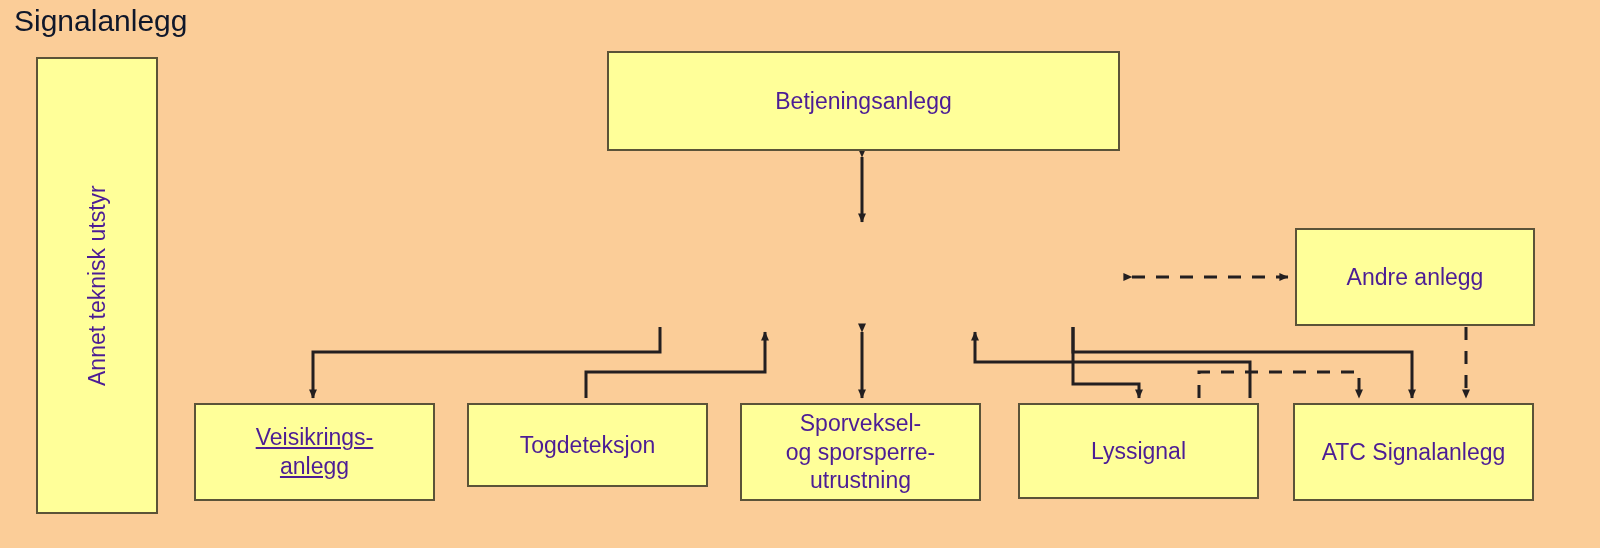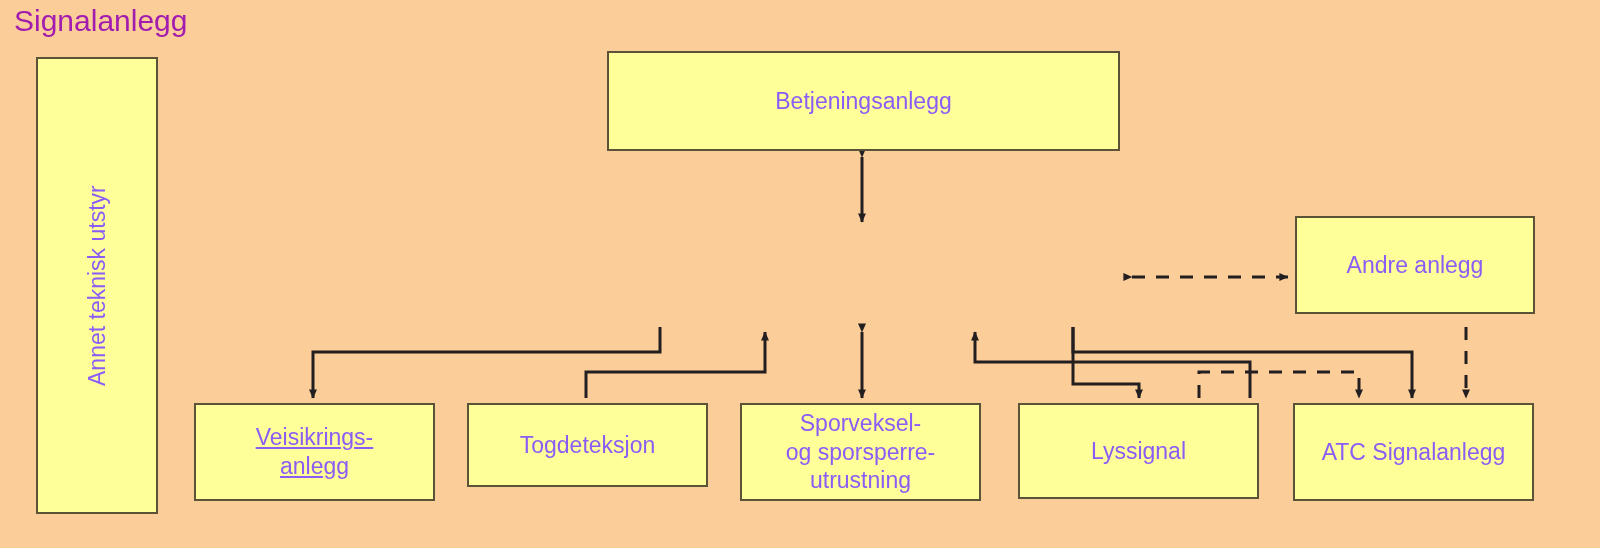--- a/index.html
+++ b/index.html
@@ -20,35 +20,35 @@
     left: 0;
     top: 0;
     width: 1600px;
     height: 548px;
   }
   .title-label {
     position: absolute;
     left: 14px;
     top: 4px;
     font-size: 30px;
-    color: #a21caf;
+    color: #0f172a;
     font-family: "Liberation Sans", sans-serif;
     letter-spacing: 0px;
     white-space: nowrap;
   }
   .node {
     position: absolute;
     box-sizing: border-box;
     background: #ffff99;
     border: 2px solid #5b5338;
     display: flex;
     align-items: center;
     justify-content: center;
     text-align: center;
-    color: #8b5cf6;
+    color: #4c1d95;
     font-size: 23px;
     line-height: 1.25;
     font-family: "Liberation Sans", sans-serif;
   }
   .node.thick {
     border: 5px solid #111111;
   }
   .node .node-text {
     display: block;
     padding: 0 6px;
@@ -122,21 +122,21 @@
 
   <div class="node vertical" style="left:36px; top:57px; width:122px; height:457px;">
     <span class="node-text">Annet teknisk utstyr</span>
   </div>
 
   <div class="node" style="left:607px; top:51px; width:513px; height:100px;">
     <span class="node-text">Betjeningsanlegg</span>
   </div>
 
 
-  <div class="node" style="left:1295px; top:216px; width:240px; height:98px;">
+  <div class="node" style="left:1295px; top:228px; width:240px; height:98px;">
     <span class="node-text">Andre anlegg</span>
   </div>
 
   <div class="node" style="left:194px; top:403px; width:241px; height:98px;text-decoration:underline;">
     <span class="node-text">Veisikrings-
 anlegg</span>
   </div>
 
   <div class="node" style="left:467px; top:403px; width:241px; height:84px;">
     <span class="node-text">Togdeteksjon</span>

